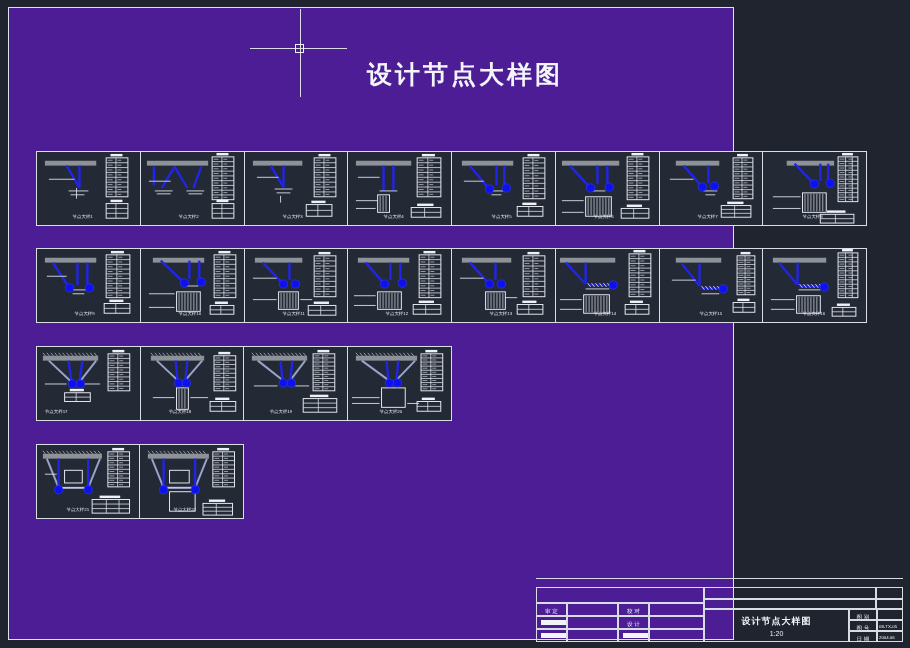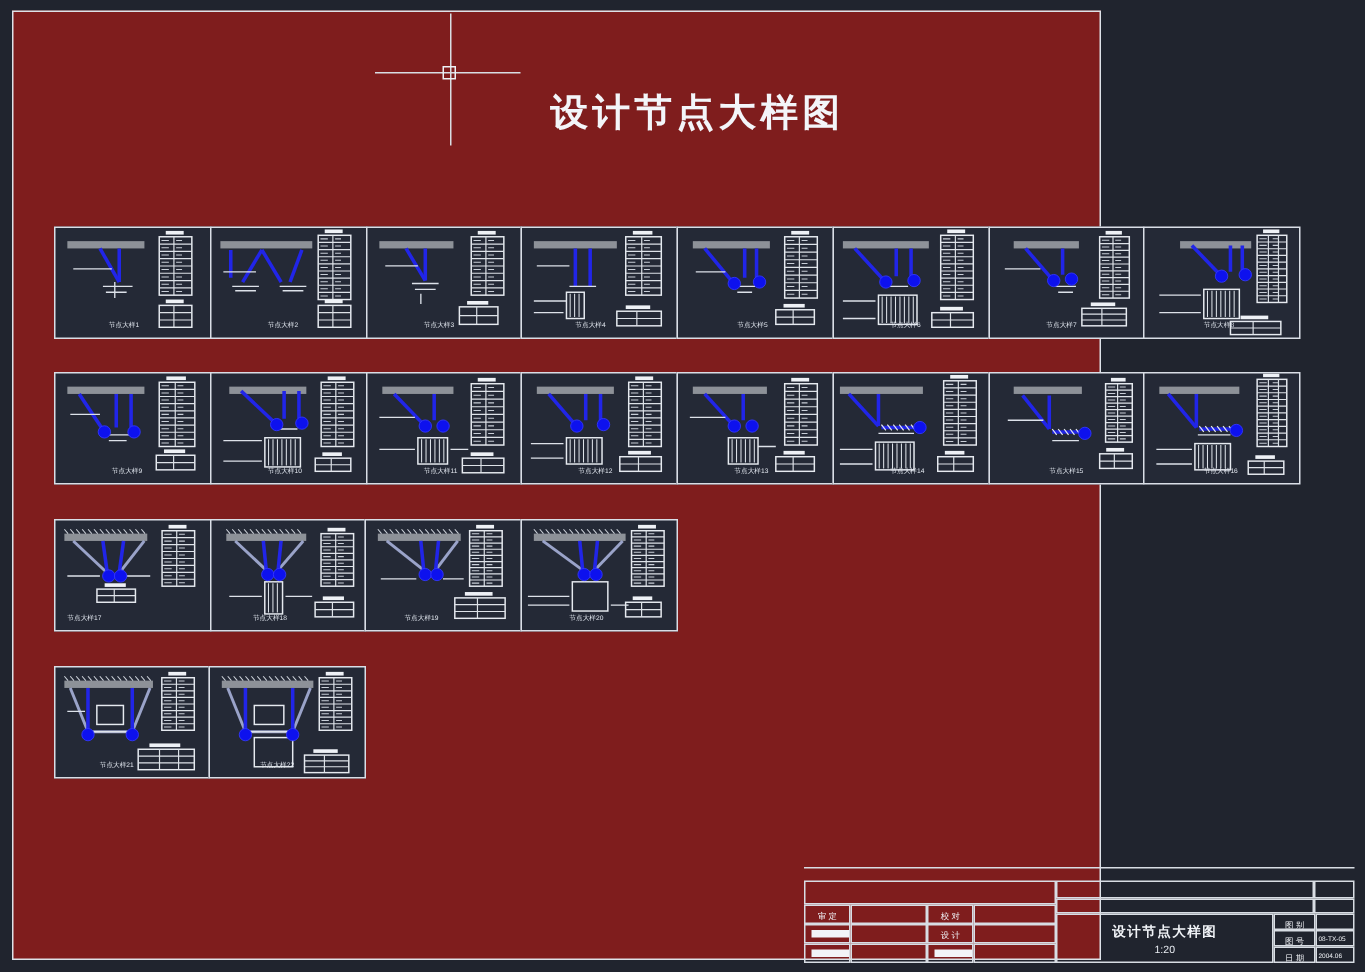--- a/index.html
+++ b/index.html
@@ -3,21 +3,21 @@
 <meta charset="utf-8">
 <style>
   html,body{margin:0;padding:0}
   body{
     width:910px;height:648px;position:relative;overflow:hidden;
     background:#20242e;
     font-family:"Liberation Sans", sans-serif;
   }
   .sheet{
     position:absolute;left:8px;top:7px;width:726px;height:633px;
-    border:1px solid #dde2e8;background:#7f1d1d;box-sizing:border-box;
+    border:1px solid #dde2e8;background:#4c1d95;box-sizing:border-box;
   }
   .dtitle{
     position:absolute;left:358px;top:50px;
     font-size:25px;font-weight:bold;color:#f3f5f9;letter-spacing:3px;white-space:nowrap;
   }
   .cellrow{position:absolute;display:flex;height:75px}
   .cell{
     flex:1 1 0;border:1px solid #d9dee6;margin-left:-1px;
     position:relative;box-sizing:border-box;background:#242936;
   }

